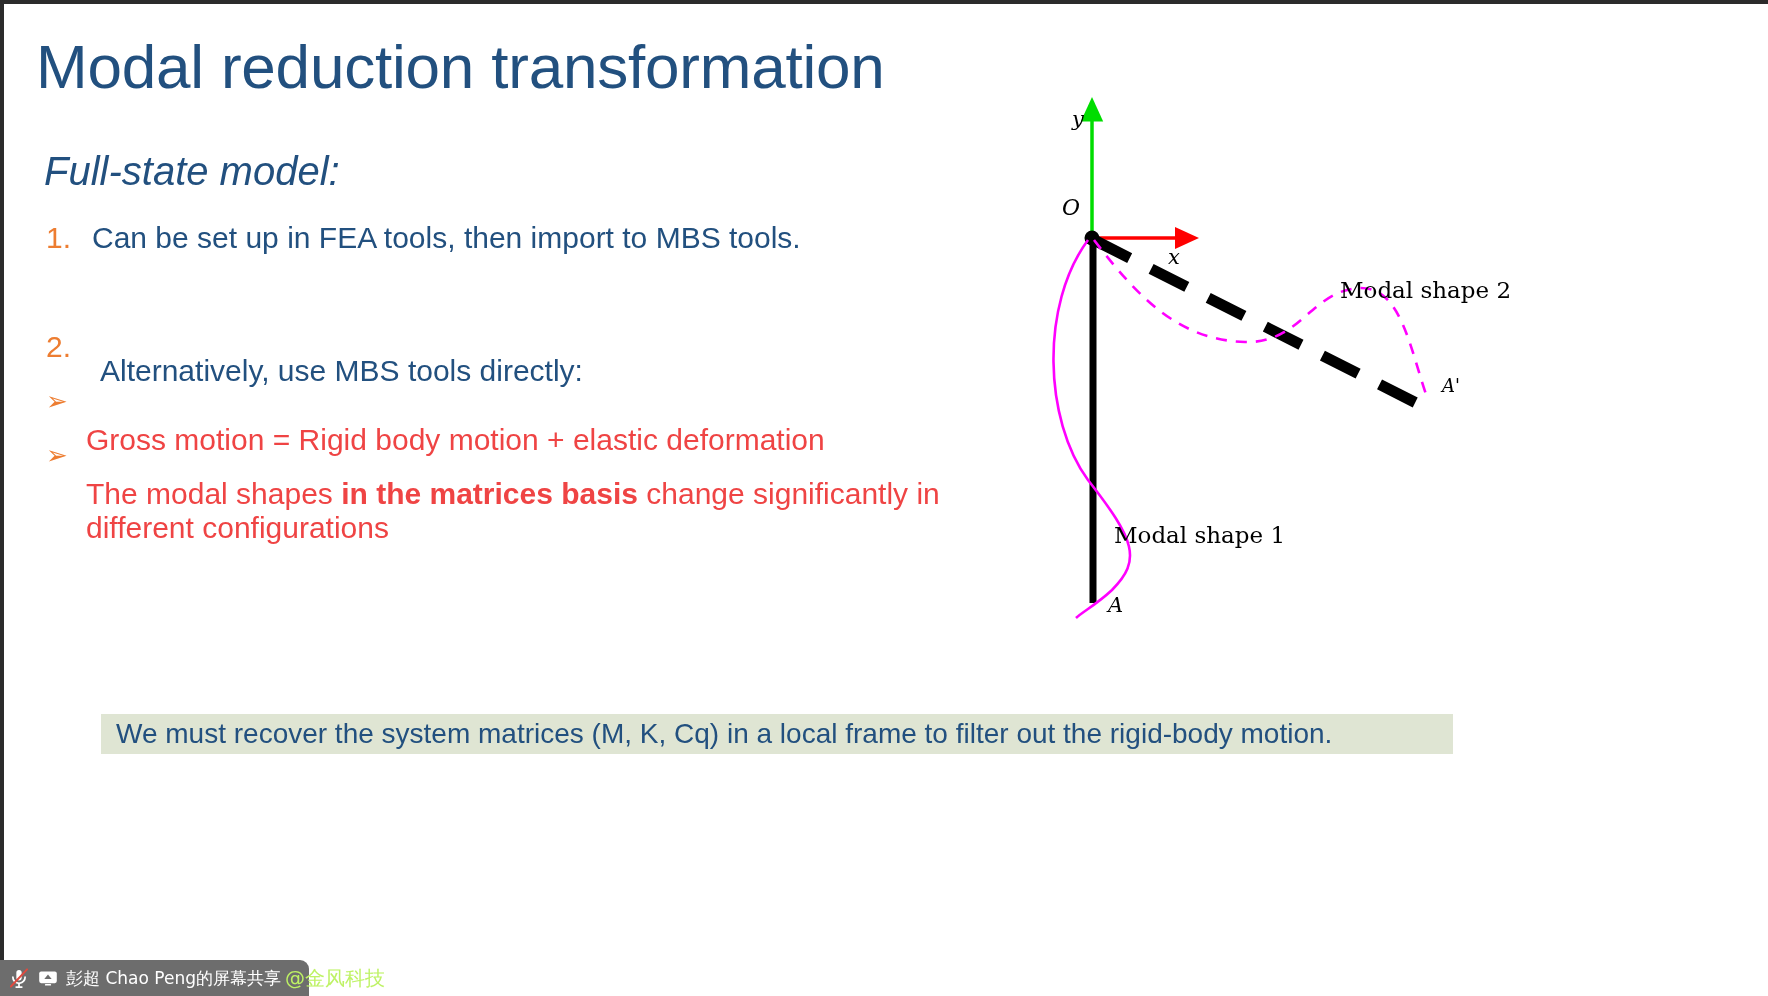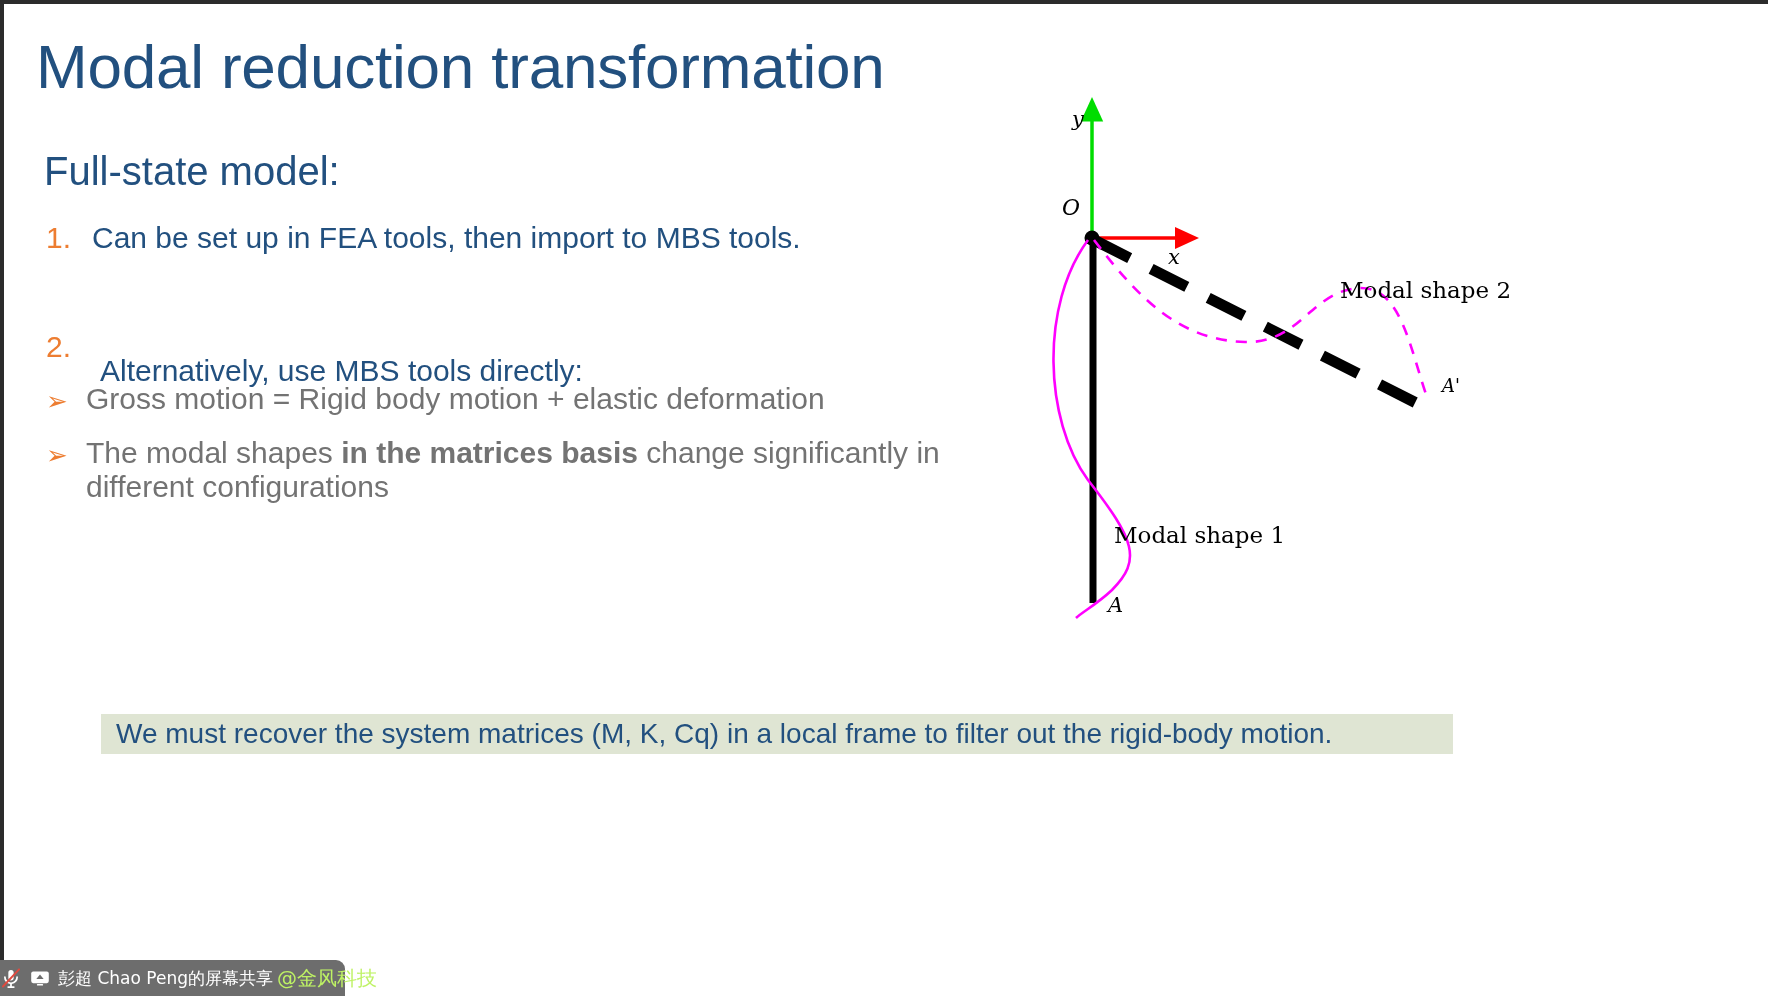--- a/index.html
+++ b/index.html
@@ -53,20 +53,21 @@
 
   
   #subtitle {
     position: absolute;
     left: 44px;
     top: 146px;
     font-size: 40px;
     line-height: 50px;
     color: #22507f;
     white-space: nowrap;
+    font-style: italic;
   }
 
   
   .num-item {
     position: absolute;
     display: flex;
     align-items: flex-start;
     color: #22507f;
     font-size: 30px;
     line-height: 40px;
@@ -95,21 +96,21 @@
     color: #22507f;
   }
   .arrow-marker {
     color: #ED7D31;
     flex: 0 0 40px;
     width: 40px;
     font-size: 26px;
     line-height: 38px;
     font-family: "DejaVu Sans", sans-serif;
   }
-  .arrow-text { color: #737373; }
+  .arrow-text { color: #ef4444; margin-top: 41px; }
   .arrow-text b { font-weight: bold; }
   #arrow-item-1 { left: 46px; top: 382px; }
   #arrow-item-1 .arrow-text { white-space: nowrap; }
   #arrow-item-2 { left: 46px; top: 436px; width: 930px; }
   #arrow-item-2 .arrow-text { line-height: 34px; }
 
   
   #callout-box {
     position: absolute;
     left: 101px;
@@ -137,25 +138,26 @@
     height: 540px;
   }
   #diagram svg { display: block; }
 
   
   #share-bar {
     position: absolute;
     left: 0;
     bottom: 0;
     height: 36px;
-    width: 345px;
+    width: 309px;
     background: #6d6d6d;
     border-top-right-radius: 9px;
     display: flex;
     align-items: center;
+    padding-left: 8px;
     box-sizing: border-box;
   }
   #share-bar .bar-icon {
     flex: 0 0 auto;
     margin-right: 7px;
     display: flex;
     align-items: center;
   }
   #share-label {
     color: #ffffff;

